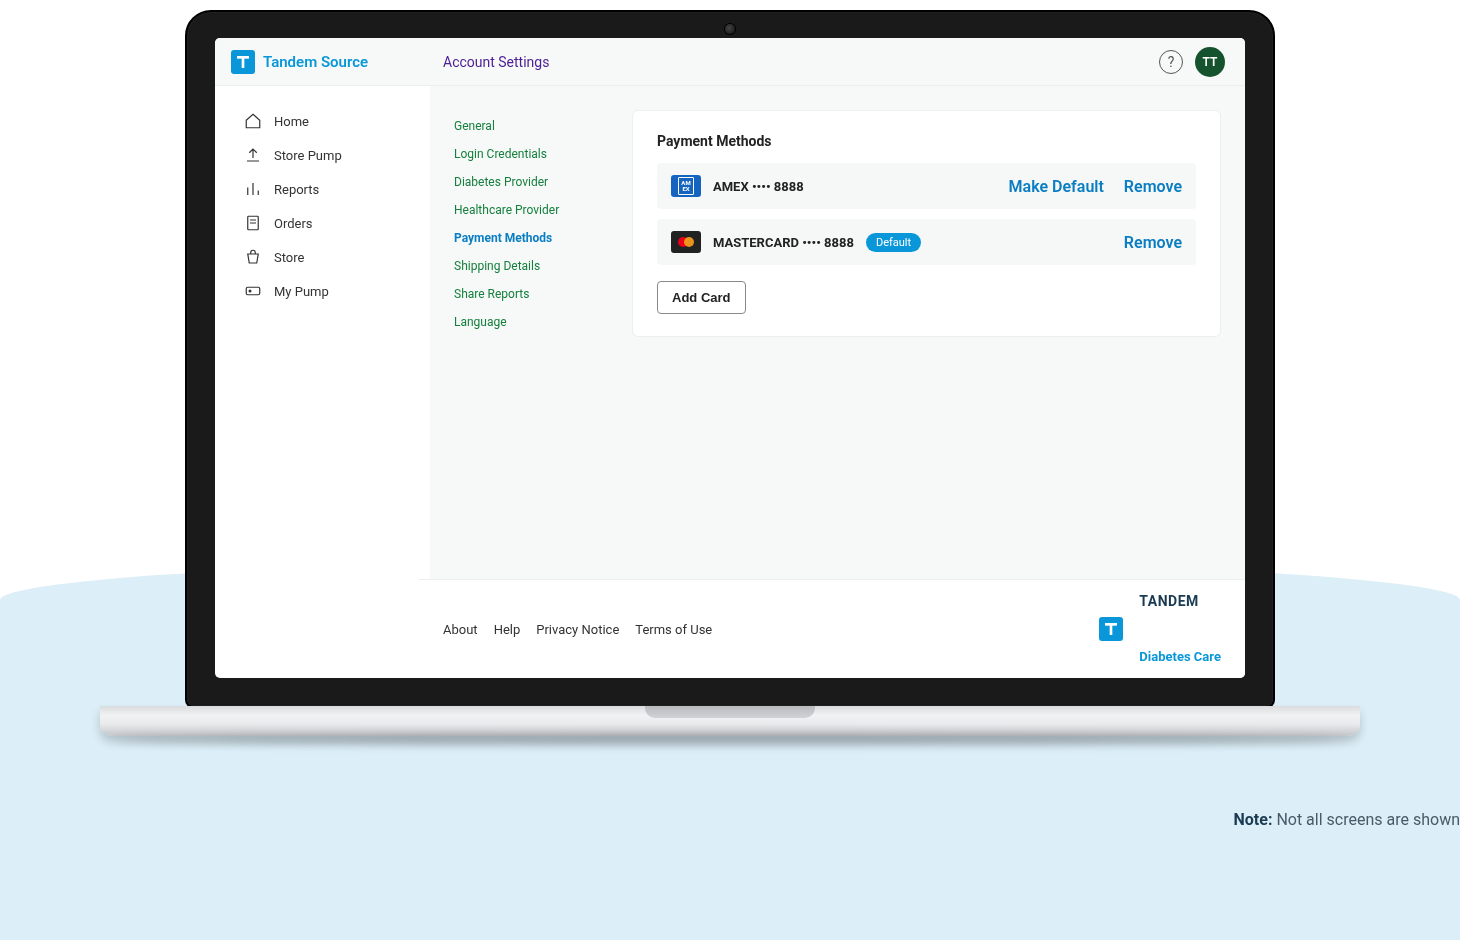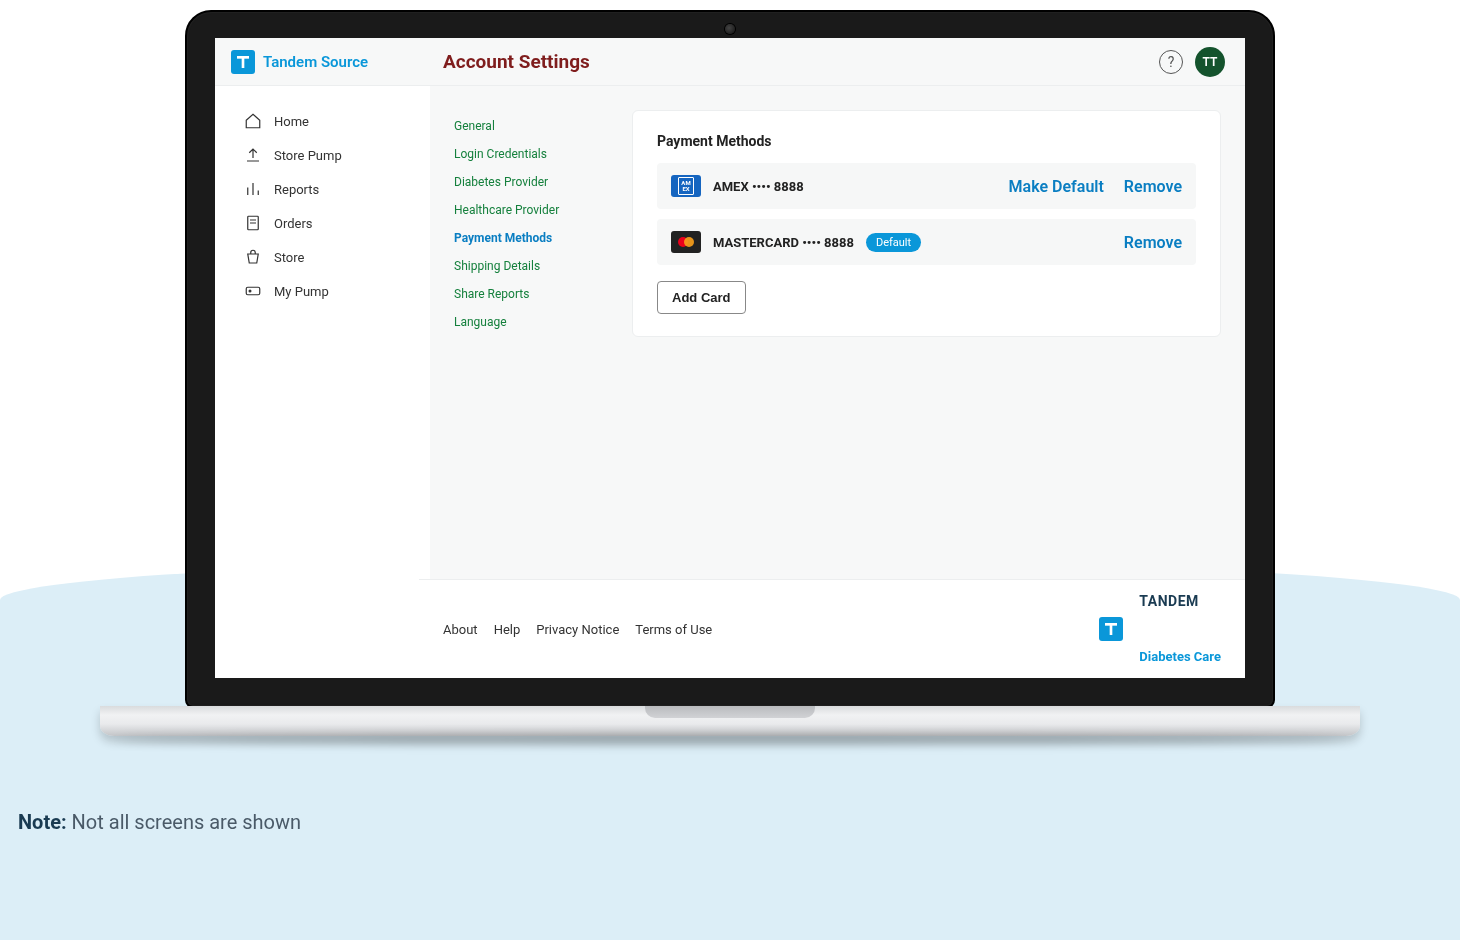--- a/index.html
+++ b/index.html
@@ -47,21 +47,21 @@
   width: 10px;
   height: 10px;
   background: radial-gradient(circle at 40% 40%, #444, #111);
   border-radius: 50%;
   box-shadow: 0 0 0 1px #000;
 }
 .screen {
   background: #fafbfb;
   width: 1030px;
   height: 640px;
-  border-radius: 0;
+  border-radius: 5px;
   overflow: hidden;
   position: relative;
 }
 .base {
   width: 1260px;
   height: 30px;
   margin-left: -85px;
   margin-top: -2px;
   background: linear-gradient(#d9dbdd, #f1f2f3 30%, #e9eaec 60%, #c3c5c8);
   border-radius: 0 0 14px 14px / 0 0 10px 10px;
@@ -125,23 +125,23 @@
   color: #fff;
   font-weight: 700;
   font-size: 14px;
 }
 .brand-text {
   color: #0a97d9;
   font-weight: 600;
   font-size: 15px;
 }
 .page-title {
-  font-weight: 700;
-  font-size: 19px;
-  color: #7f1d1d;
+  font-weight: 400;
+  font-size: 14px;
+  color: #4c1d95;
   padding-left: 24px;
   flex: 1;
 }
 .top-actions {
   display: flex;
   align-items: center;
   gap: 12px;
 }
 .help-icon {
   width: 24px;
@@ -336,22 +336,22 @@
   font-size: 13px;
   font-weight: 700;
   margin-top: 40px;
 }
 
 .note {
   position: absolute;
   left: 0;
   right: 0;
   top: 810px;
-  text-align: left;
-  font-size: 20px;
+  text-align: right;
+  font-size: 16px;
   color: #4a5a68;
   margin-left: 18px;
 }
 .note strong {
   color: #1a3b52;
   font-weight: 700;
 }
 </style>
 </head>
 <body>

